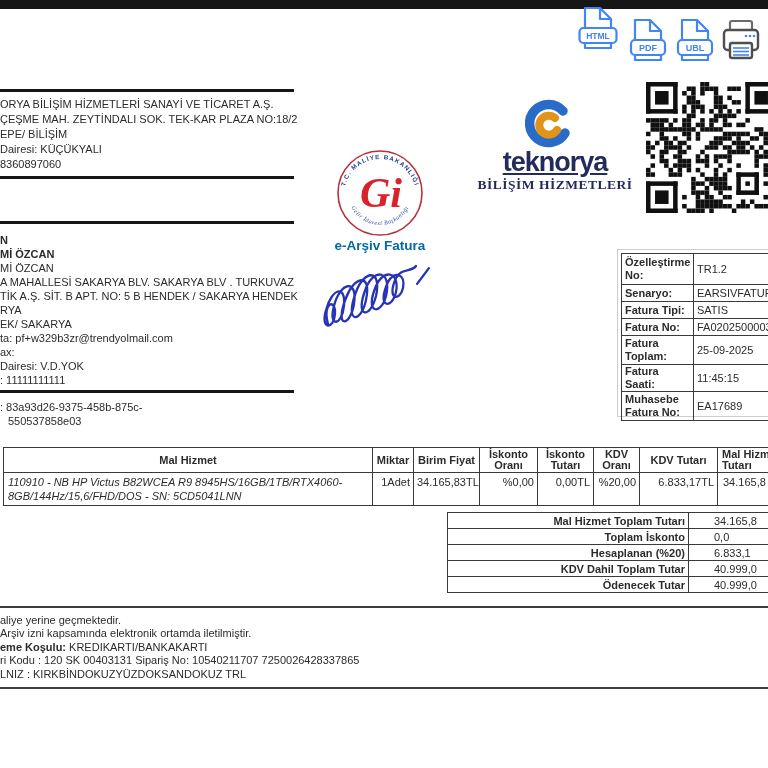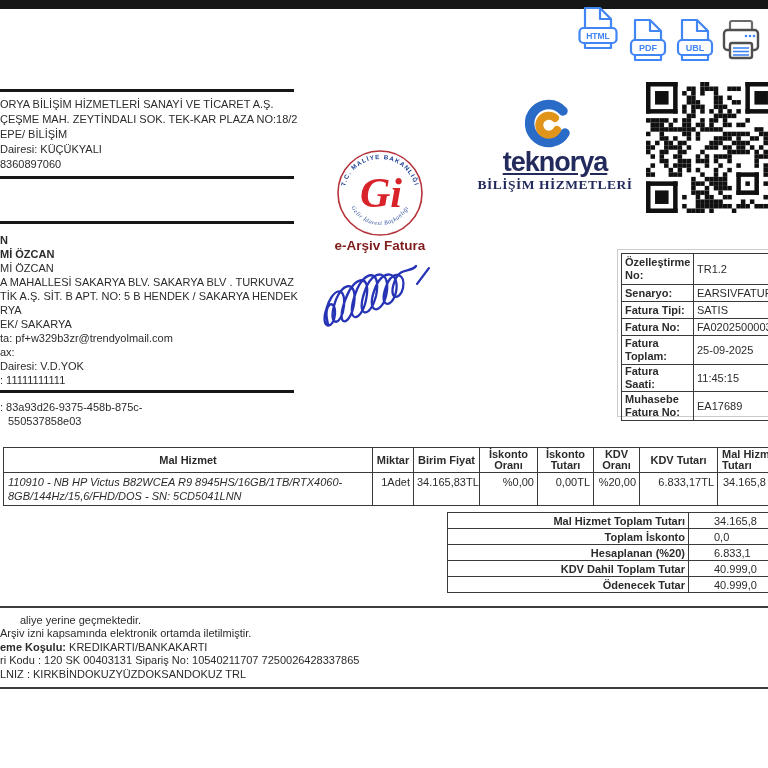--- a/index.html
+++ b/index.html
@@ -20,21 +20,21 @@
   .pre{white-space:pre-line;}
   .num{text-align:right;white-space:nowrap;}
   .info td{height:16px;line-height:13px;}
   .info .lbl{font-weight:bold;}
   .totals td{height:15px;}
   .totals .lbl{font-weight:bold;text-align:right;padding-right:3px;white-space:nowrap;margin-top:14px;}
   .totals .val{padding-left:25px;white-space:nowrap;}
   .grayframe{border:1px solid #ccc;border-right:none;}
   .brandname{font-size:27px;font-weight:bold;color:#232a5c;letter-spacing:-1px;}
   .brandtag{font-family:"Liberation Serif",serif;font-size:13.5px;font-weight:bold;color:#232a5c;letter-spacing:.5px;}
-  .earsiv{font-size:13.5px;font-weight:bold;color:#7f1d1d;text-align:center;}
+  .earsiv{font-size:13.5px;font-weight:bold;color:#0369a1;text-align:center;}
 </style>
 </head>
 <body>
 
 <div class="page">
 
   <div class="abs topbar"></div>
 
   <button class="abs toolbtn" style="left:576px;top:6px;" title="">
     <svg width="44" height="44" viewBox="0 0 42 44">
@@ -558,21 +558,21 @@
     </tr>
     <tr>
       <td class="lbl">Ödenecek Tutar</td>
       <td class="val">40.999,0</td>
     </tr>
   </tbody>
     </table>
 
   <div class="abs thinrule" style="left:0;top:606px;width:768px;"></div>
   <div class="abs" style="left:0;top:614px;">
-    <div class="txt13" style="line-height:13.4px;margin-left:20px;">aliye yerine geçmektedir.</div>
+    <div class="txt13" style="line-height:13.4px;">aliye yerine geçmektedir.</div>
     <div class="txt13" style="line-height:13.4px;">Arşiv izni kapsamında elektronik ortamda iletilmiştir.</div>
     <div class="txt13" style="line-height:13.4px;"><span class="b">eme Koşulu:</span><span> KREDIKARTI/BANKAKARTI</span></div>
     <div class="txt13" style="line-height:13.4px;">ri Kodu : 120 SK 00403131 Sipariş No: 10540211707 7250026428337865</div>
     <div class="txt13" style="line-height:13.4px;">LNIZ : KIRKBİNDOKUZYÜZDOKSANDOKUZ TRL</div>
   </div>
   <div class="abs thinrule" style="left:0;top:687px;width:768px;"></div>
 
 </div>
 
 </body></html>

